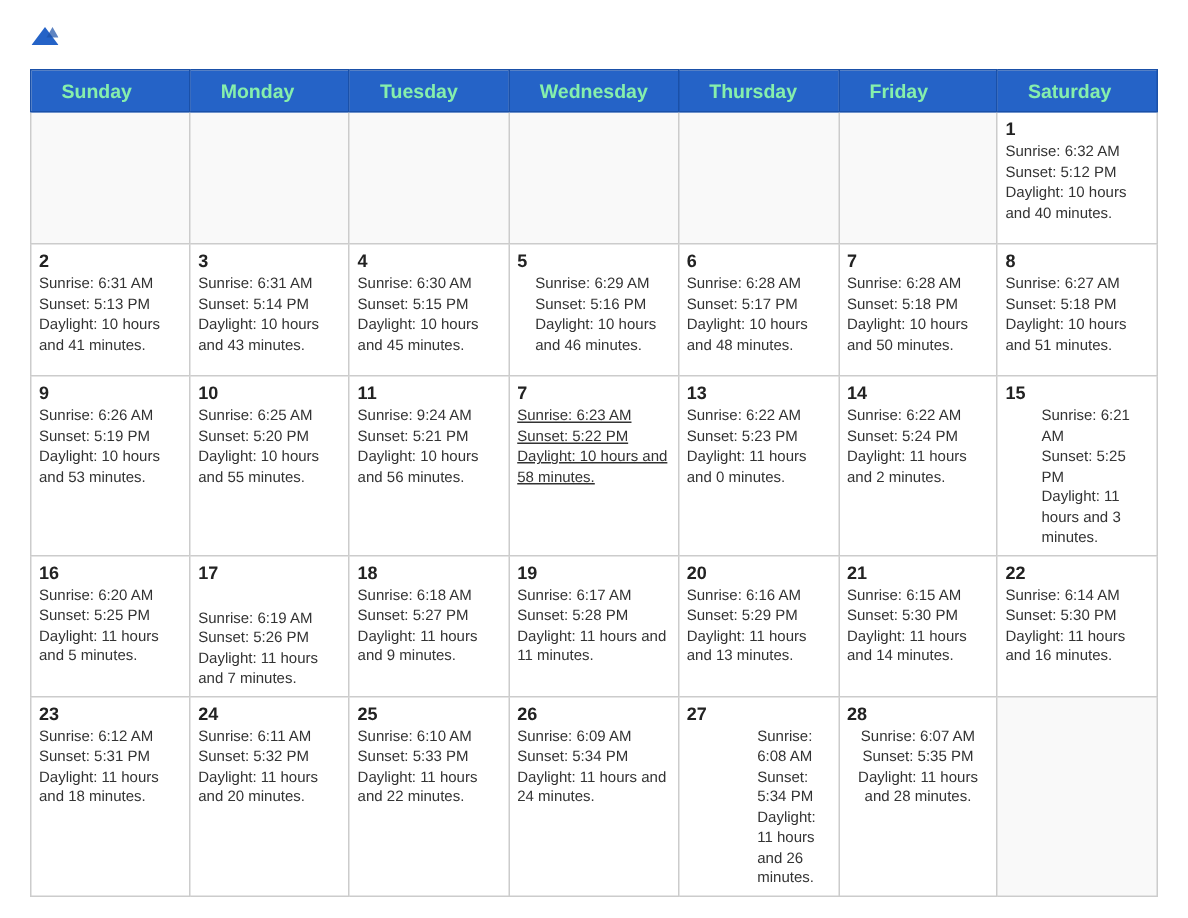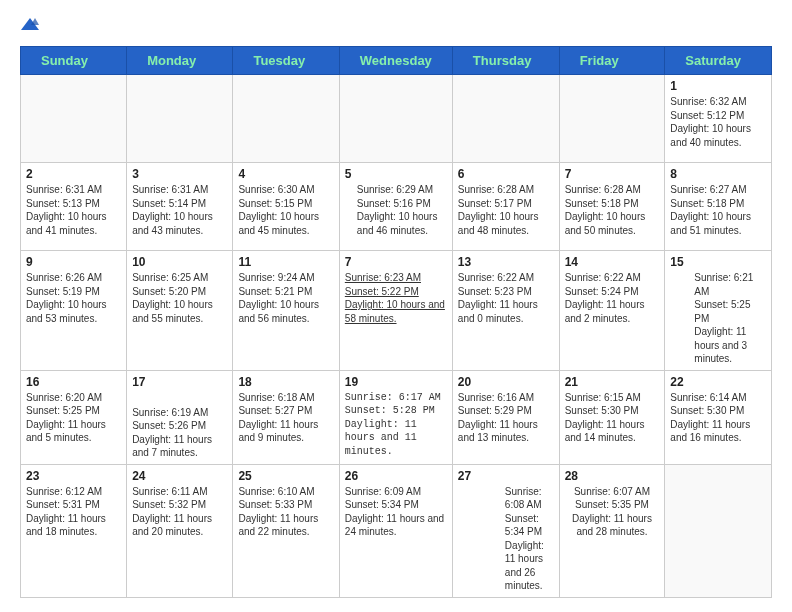--- a/index.html
+++ b/index.html
@@ -250,21 +250,21 @@
 Daylight: 11 hours and 7 minutes.</div>
           </td>
           <td>
             <div class="day-number">18</div>
             <div class="day-info" style="white-space: pre-line;">Sunrise: 6:18 AM
 Sunset: 5:27 PM
 Daylight: 11 hours and 9 minutes.</div>
           </td>
           <td>
             <div class="day-number">19</div>
-            <div class="day-info" style="white-space: pre-line; font-family: Liberation Mono, monospace;">Sunrise: 6:17 AM
+            <div class="day-info" style="white-space: pre-line;">Sunrise: 6:17 AM
 Sunset: 5:28 PM
 Daylight: 11 hours and 11 minutes.</div>
           </td>
           <td>
             <div class="day-number">20</div>
             <div class="day-info" style="white-space: pre-line;">Sunrise: 6:16 AM
 Sunset: 5:29 PM
 Daylight: 11 hours and 13 minutes.</div>
           </td>
           <td>

